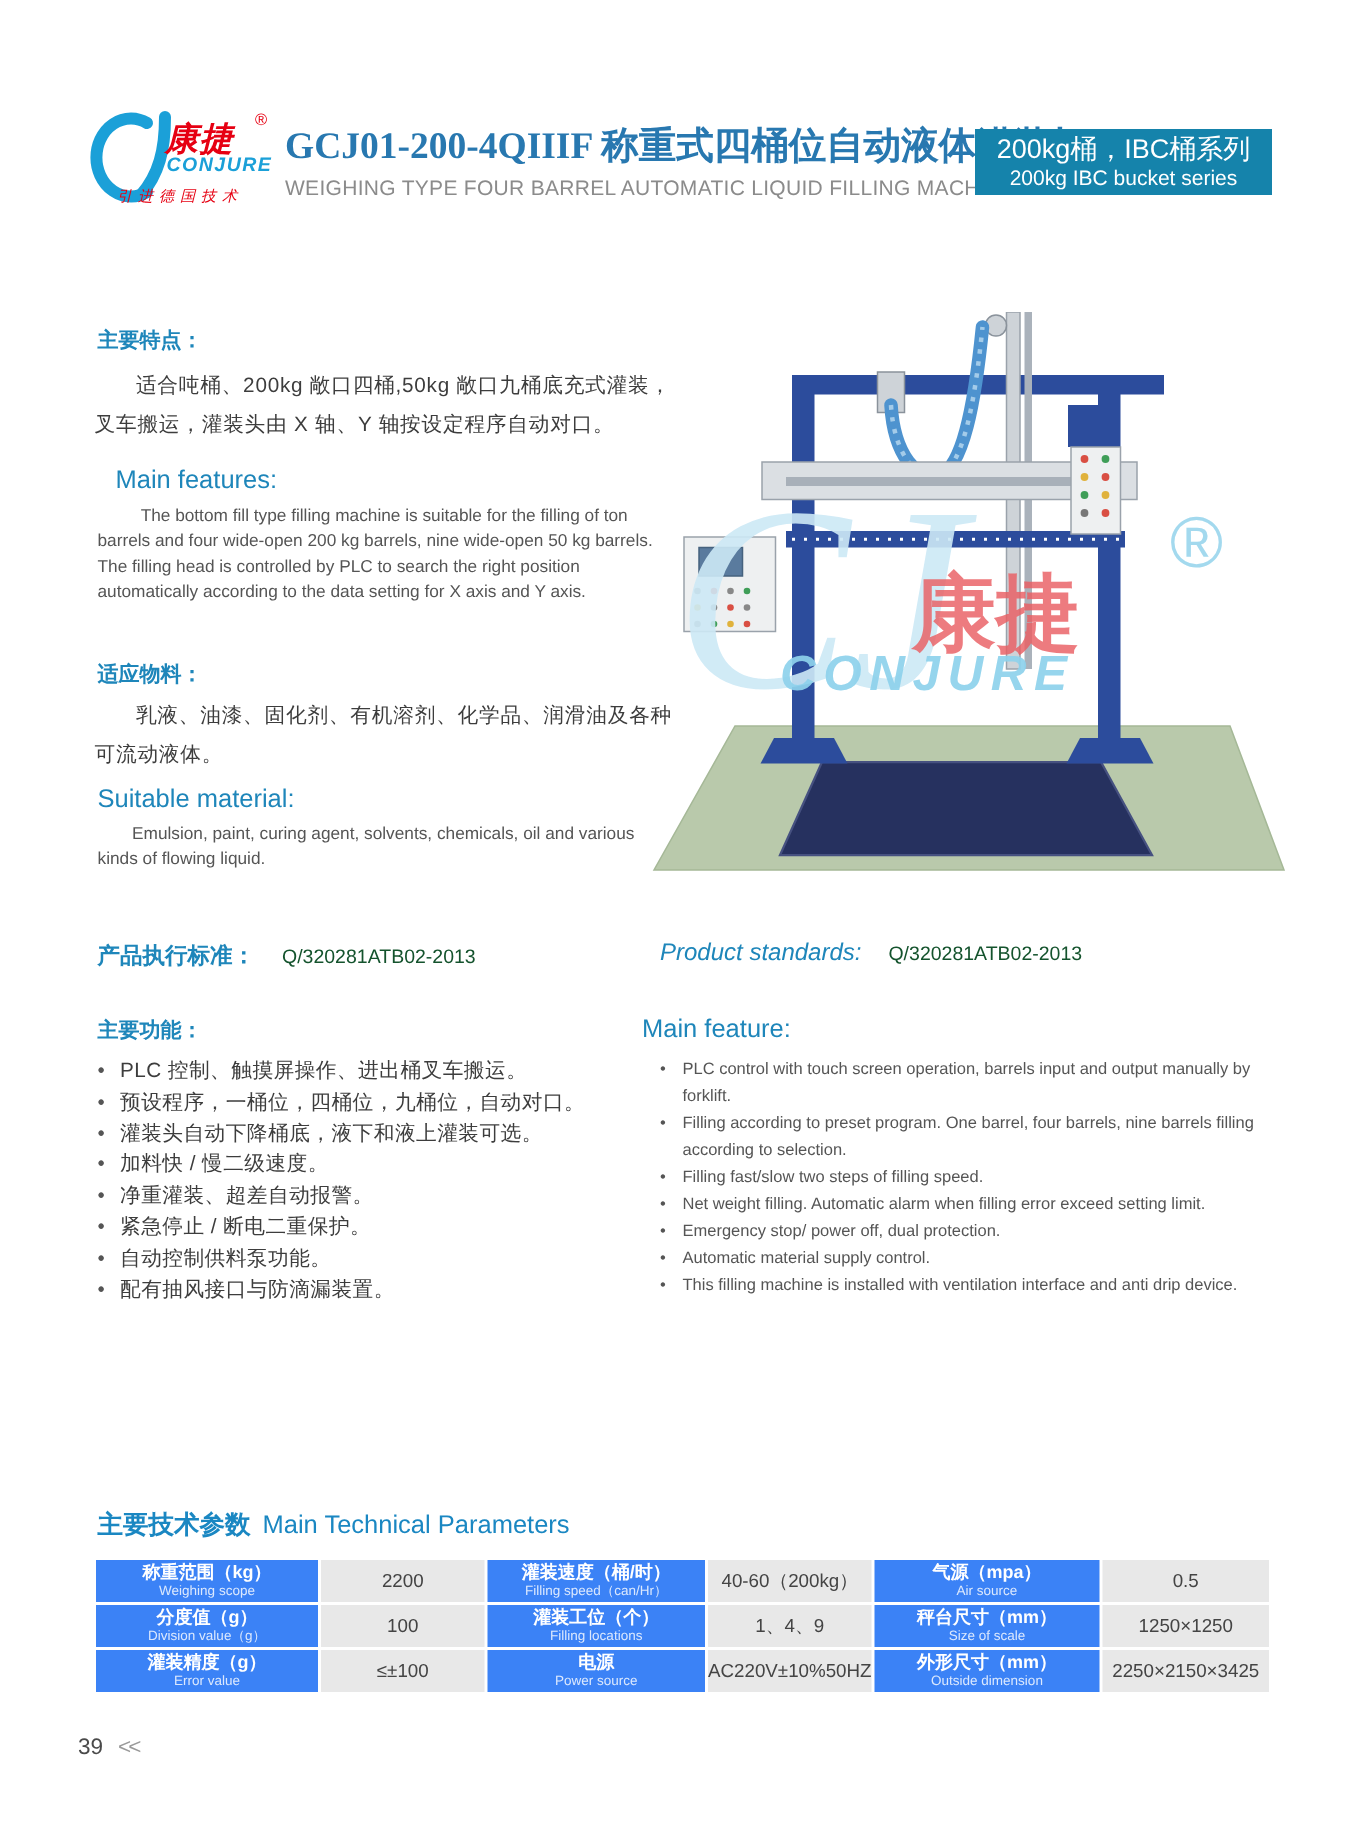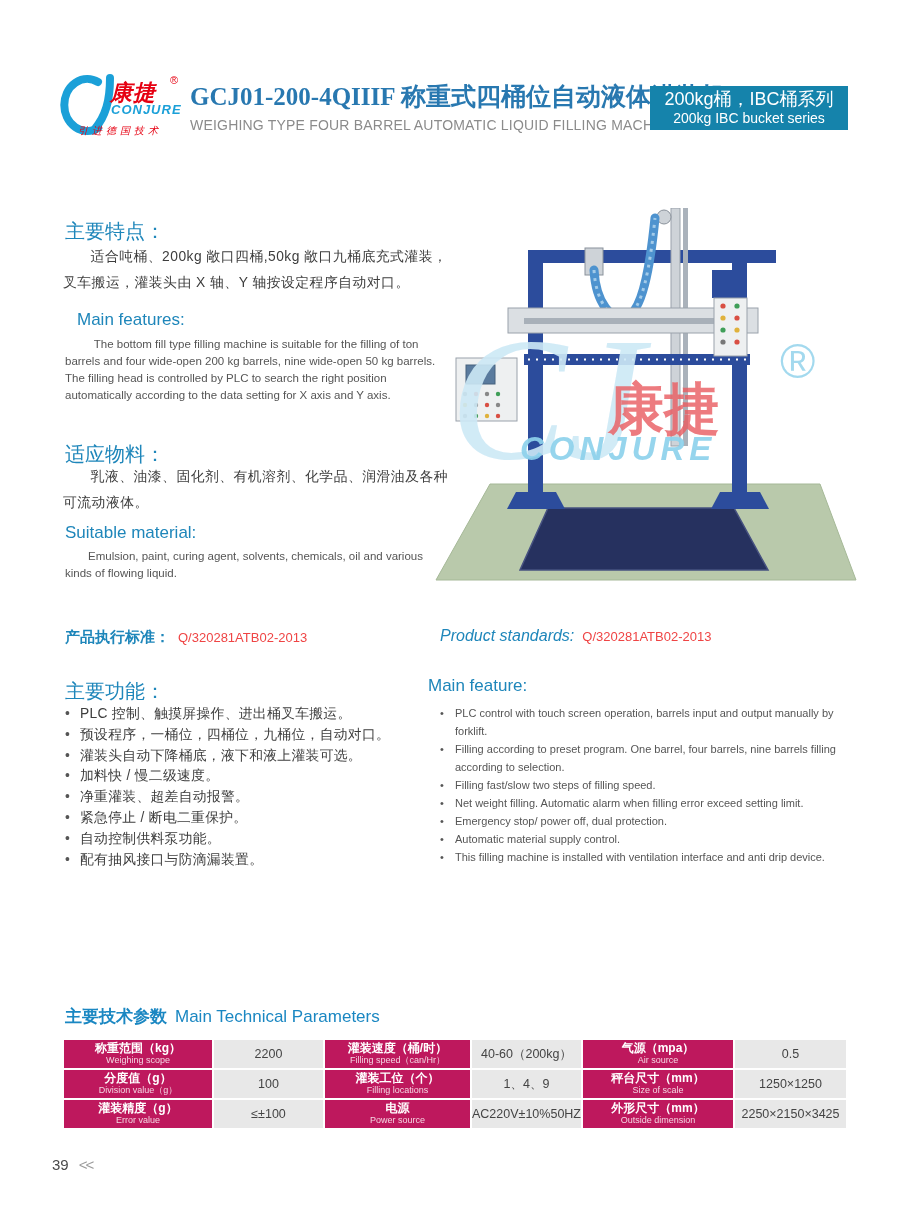--- a/index.html
+++ b/index.html
@@ -16,44 +16,44 @@
 
   .title-block { position:absolute; left:190px; top:80px; width:460px; }
   .page-title { font-family:"Liberation Serif","DejaVu Serif",serif; font-weight:bold; font-size:25px; color:#2878b0; white-space:nowrap; }
   .page-subtitle { margin-top:4px; font-size:14px; color:#8b8b8b; letter-spacing:0.2px; white-space:nowrap; }
 
   .badge { position:absolute; left:650px; top:86px; width:198px; height:44px; background:#1583ab; color:#fff; text-align:center; padding-top:3px; }
   .badge-line1 { font-size:18px; line-height:21px; }
   .badge-line2 { font-size:14px; line-height:17px; }
 
   
-  .h-cn { position:absolute; font-size:20px; font-weight:normal; color:#1e86ba; }
+  .h-cn { position:absolute; font-size:14px; font-weight:bold; color:#1e86ba; }
   .h-en { position:absolute; font-size:17px; color:#1e86ba; }
   .para-cn { position:absolute; width:388px; font-size:13.8px; color:#3d3d3d; line-height:26px; text-indent:2em; letter-spacing:0.5px; }
   .para-en { position:absolute; width:382px; font-size:11.5px; color:#555; line-height:17px; text-indent:2.5em; }
 
   .standards-label { font-size:15px; font-weight:bold; color:#1e86ba; }
   .standards-label.en { font-weight:normal; font-size:16px;font-style:italic; }
-  .standards-value { font-size:13px; color:#ef4444; margin-left:8px; }
+  .standards-value { font-size:13px; color:#14532d; margin-left:18px; }
   .standards-row { position:absolute; display:flex; align-items:baseline;justify-content:flex-end; }
 
   ul.bullets { position:absolute; list-style:none; }
   ul.bullets li { position:relative; padding-left:15px; }
   ul.bullets li::before { content:"•"; position:absolute; left:0; top:0; color:#555; }
   .bullets-cn li { font-size:13.8px; color:#3d3d3d; line-height:20.8px; letter-spacing:0.3px; }
   .bullets-en li { font-size:11px; color:#555; line-height:18px; }
 
   
   .params-heading { position:absolute; left:65px; top:1005px; font-size:17px; color:#1a87c2; }
   .params-heading .cn { font-weight:bold; margin-right:8px;text-align:center; }
   .params-table { position:absolute; left:64px; top:1040px; display:grid;
       grid-template-columns:148px 109px 145px 109px 150px 111px;
       grid-auto-rows:28px; gap:2px; background:#fff; }
   .cell { display:flex; flex-direction:column; align-items:center; justify-content:center; }
-  .cell.label { background:#be185d; color:#fff; }
+  .cell.label { background:#3b82f6; color:#fff; }
   .cell.label .cn { font-size:12px; font-weight:bold; line-height:13px; }
   .cell.label .en { font-size:9px; color:rgba(255,255,255,0.82); line-height:11px; }
   .cell.value { background:#e8e8e8; color:#444; font-size:12.5px; }
 
   
   .footer { position:absolute; left:52px; top:1156px; font-size:15px; color:#4a4a4a; }
   .footer .arrows { color:#9a9a9a; letter-spacing:-2px; margin-left:10px; }
 
   .machine { position:absolute; left:428px; top:208px; width:432px; height:392px; }
 </style>

